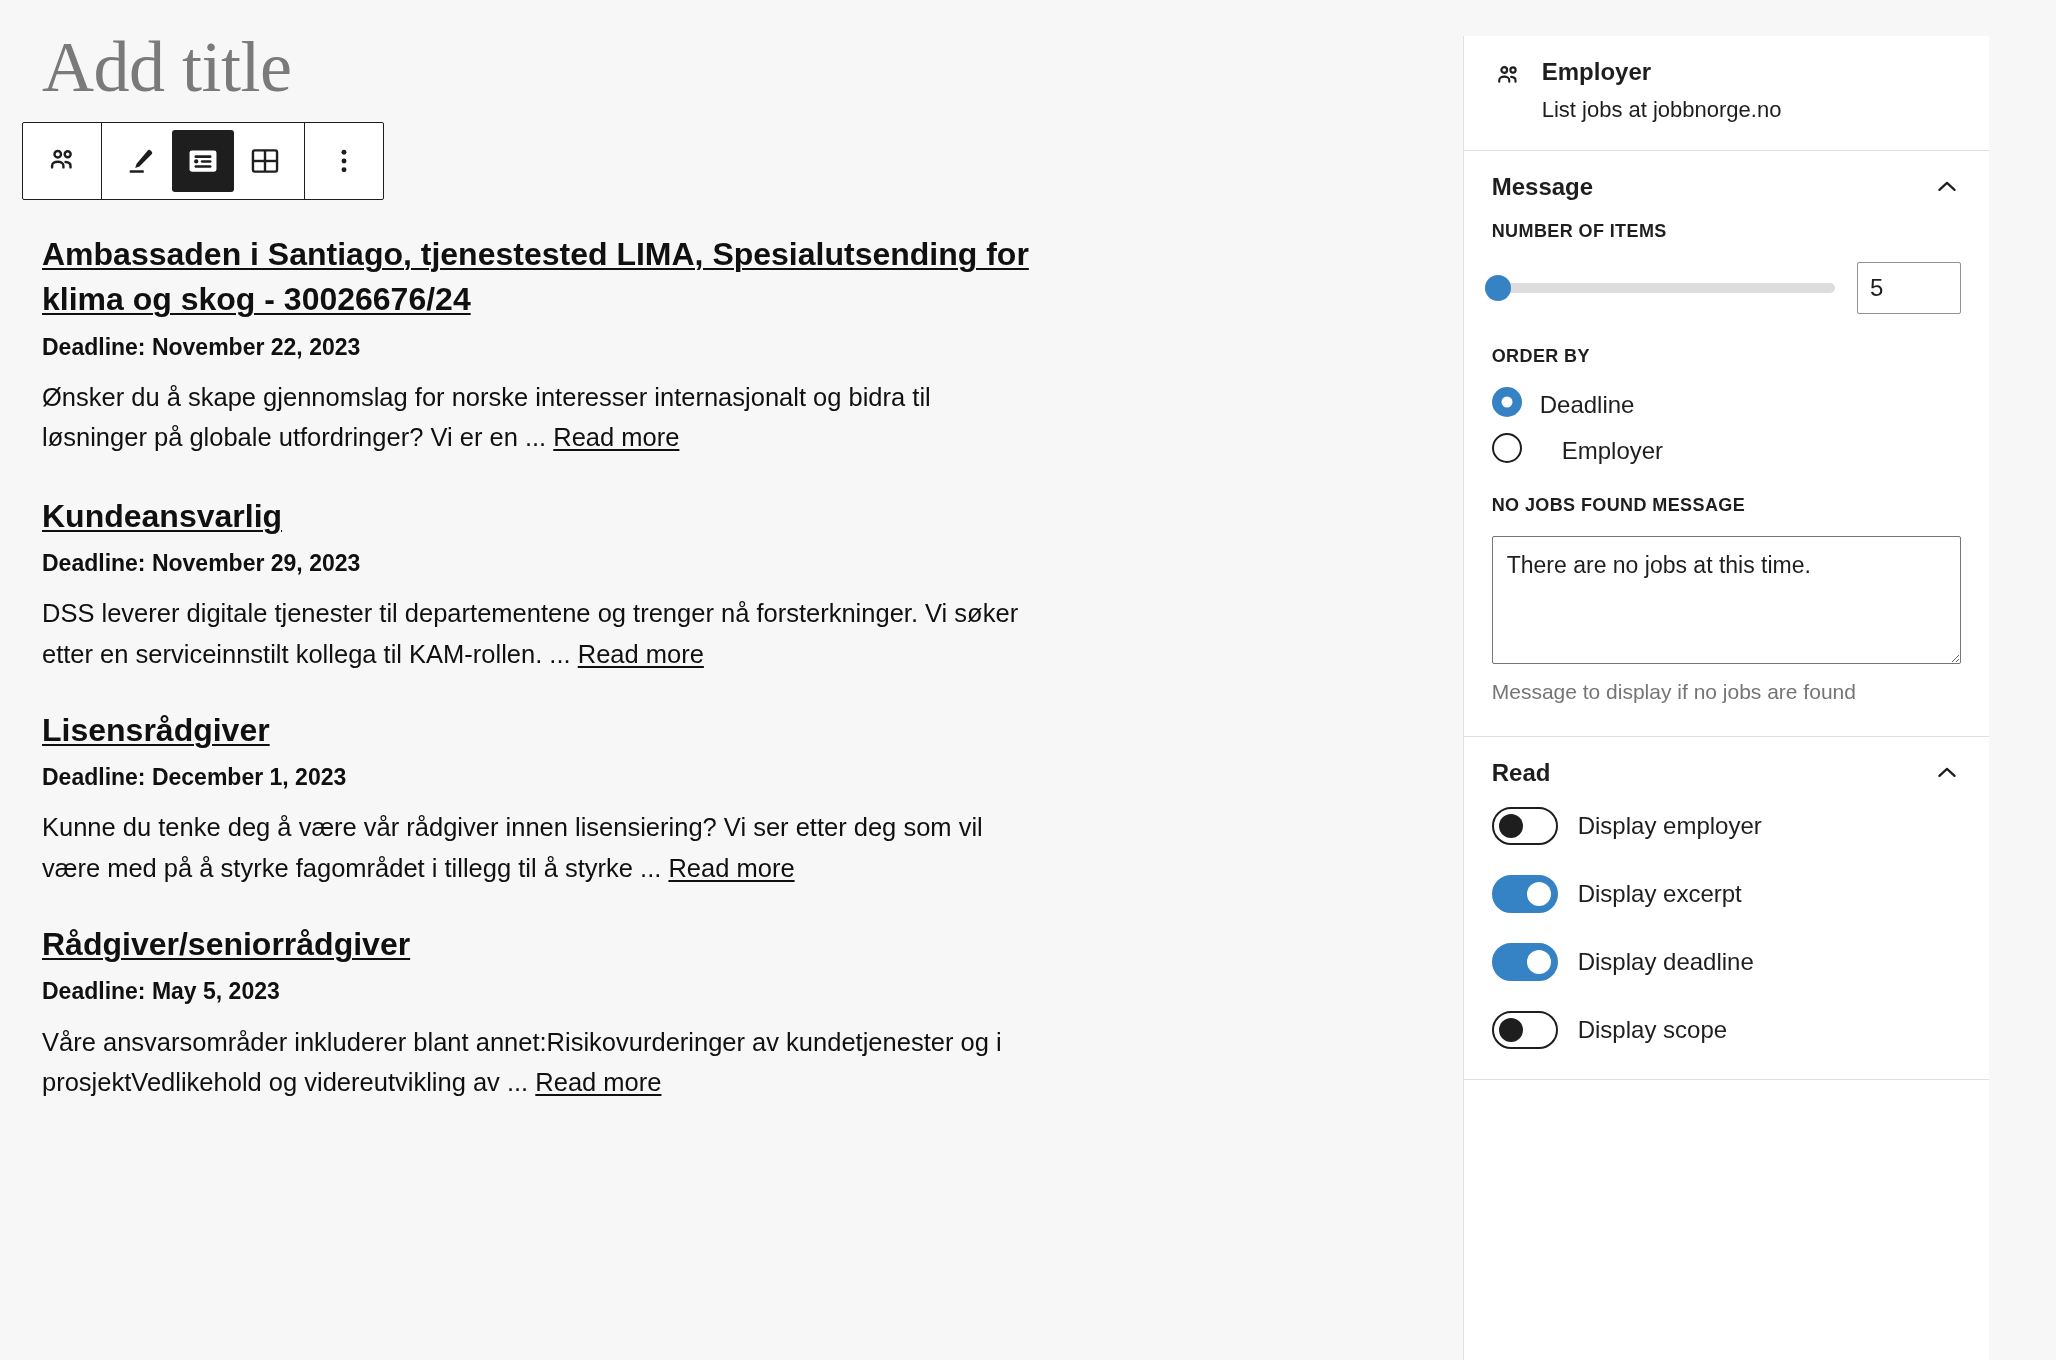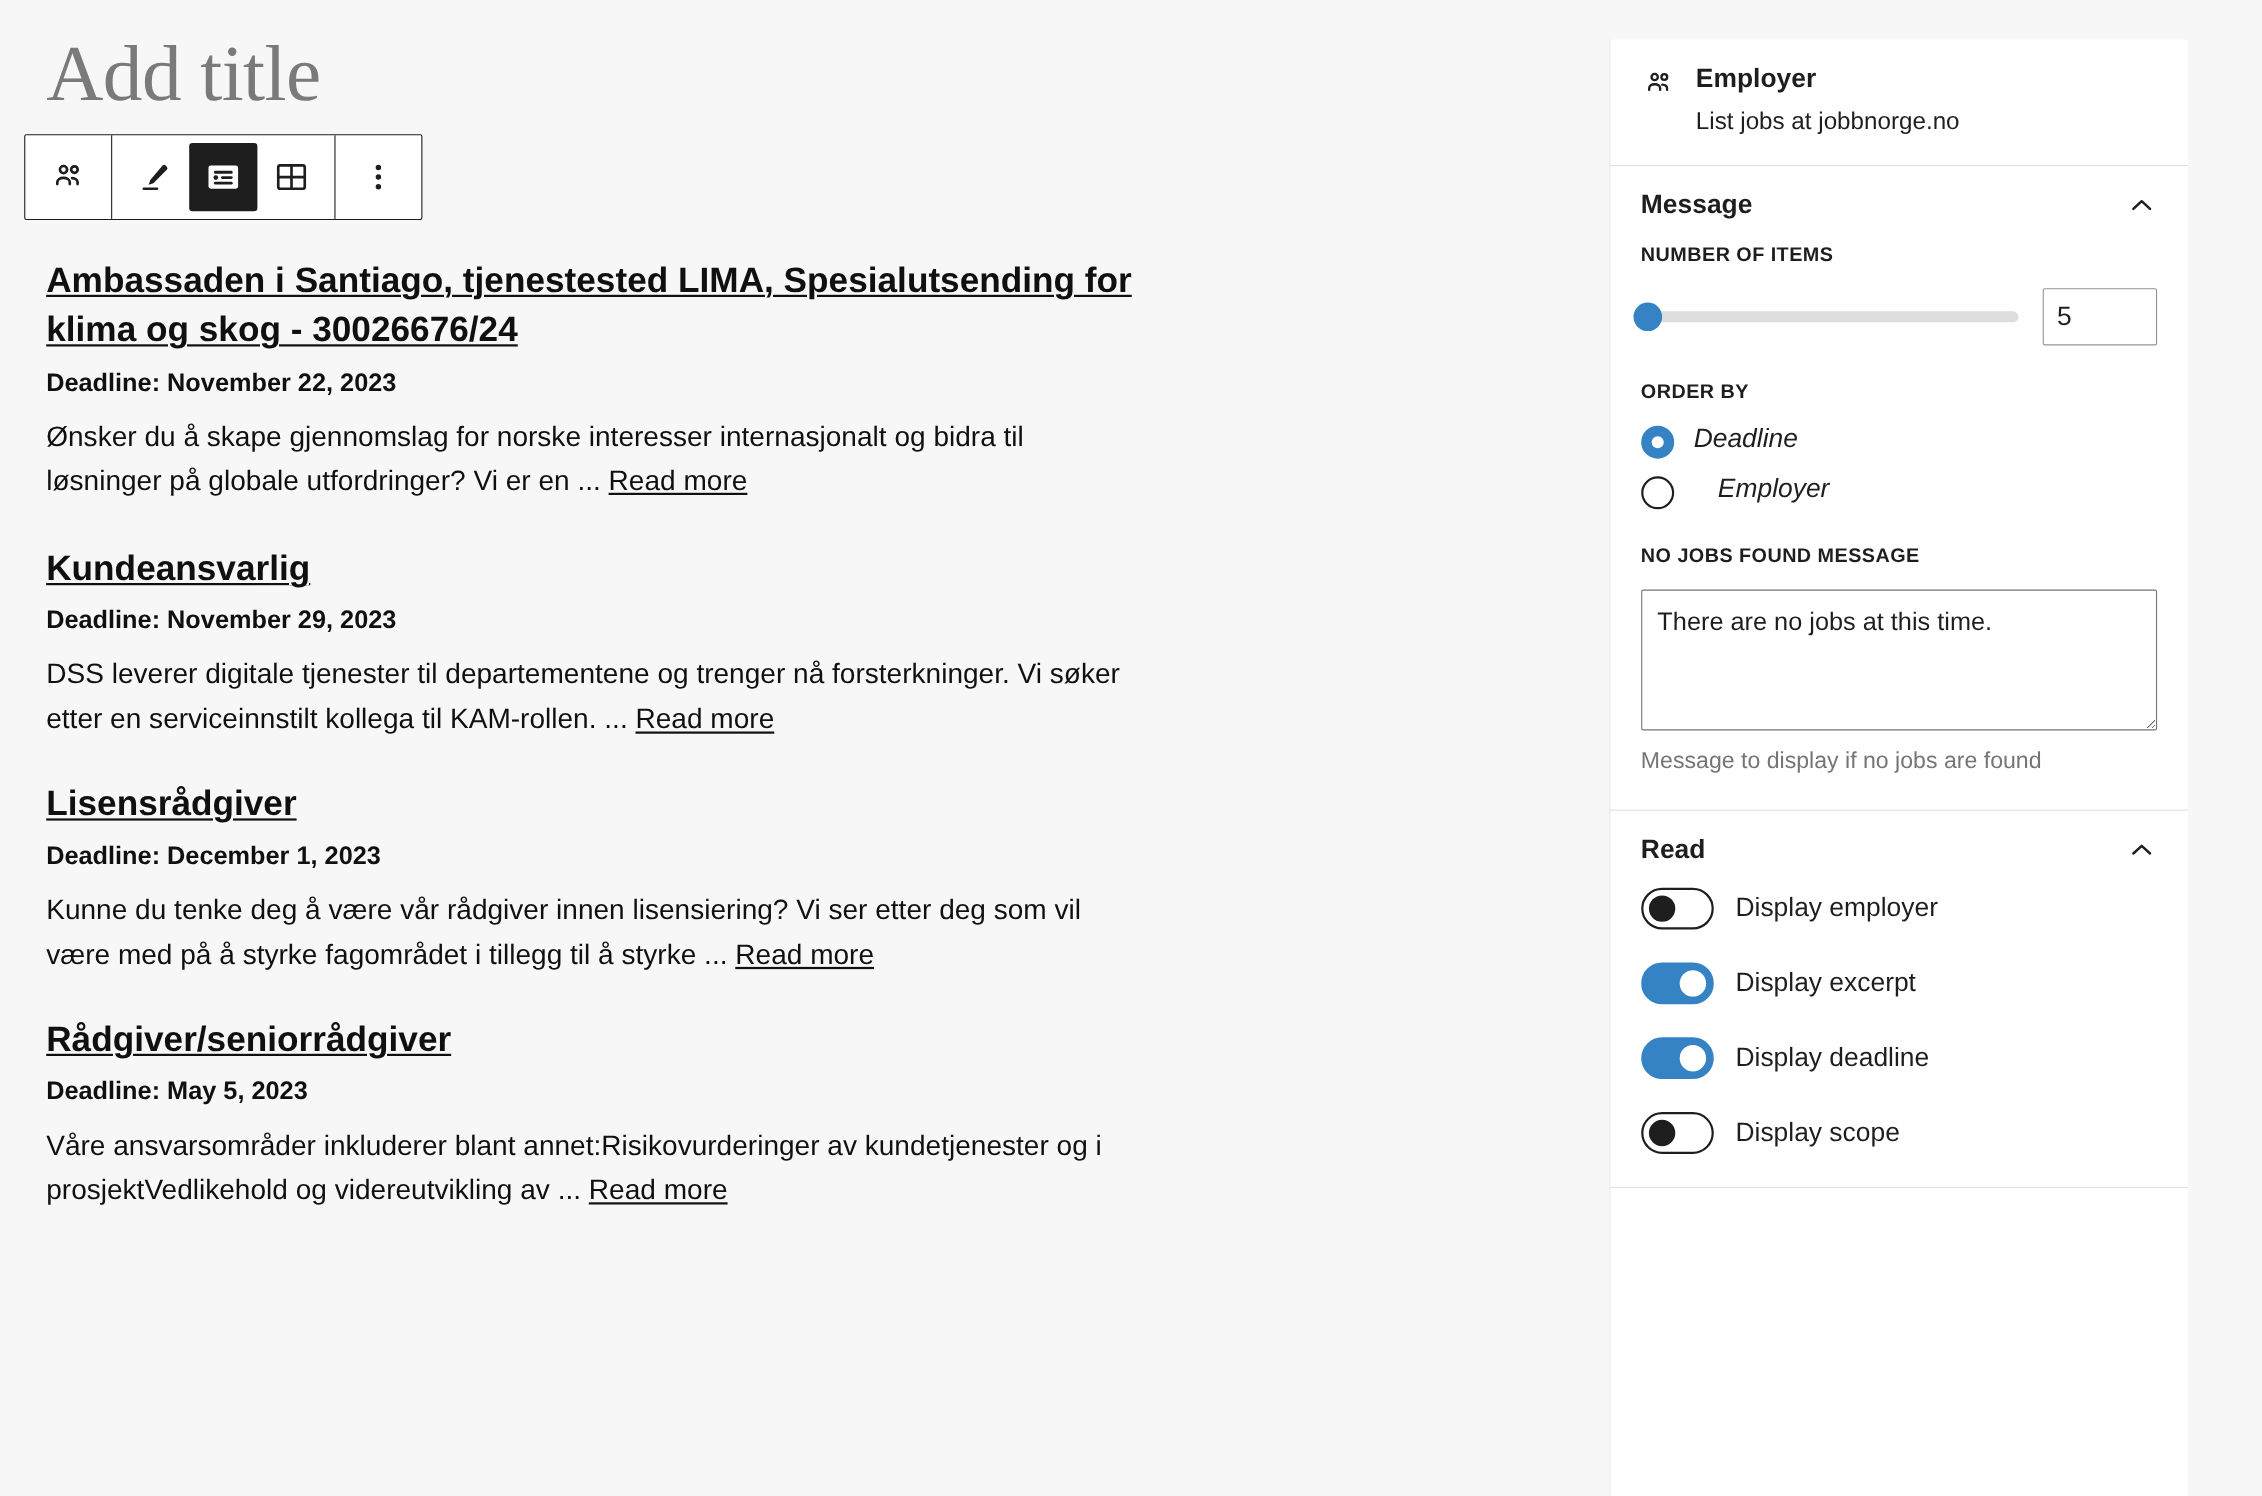--- a/index.html
+++ b/index.html
@@ -215,25 +215,24 @@
     font-family: "Liberation Sans", sans-serif;
     font-size: 24px;
     color: #1e1e1e;
     padding: 0 12px;
     outline: none;
   }
 
   
   .radio-row {
     display: flex;
-    align-items: flex-start;
+    align-items: flex-end;
     gap: 18px;
     margin-bottom: 16px;
     cursor: pointer;
-    font-style: italic;
   }
   .radio-row:last-child { margin-bottom: 0; gap: 40px; }
   .radio {
     flex: 0 0 auto;
     width: 30px; height: 30px;
     border-radius: 50%;
     border: 2.5px solid #1e1e1e;
     background: #fff;
     position: relative;
   }

